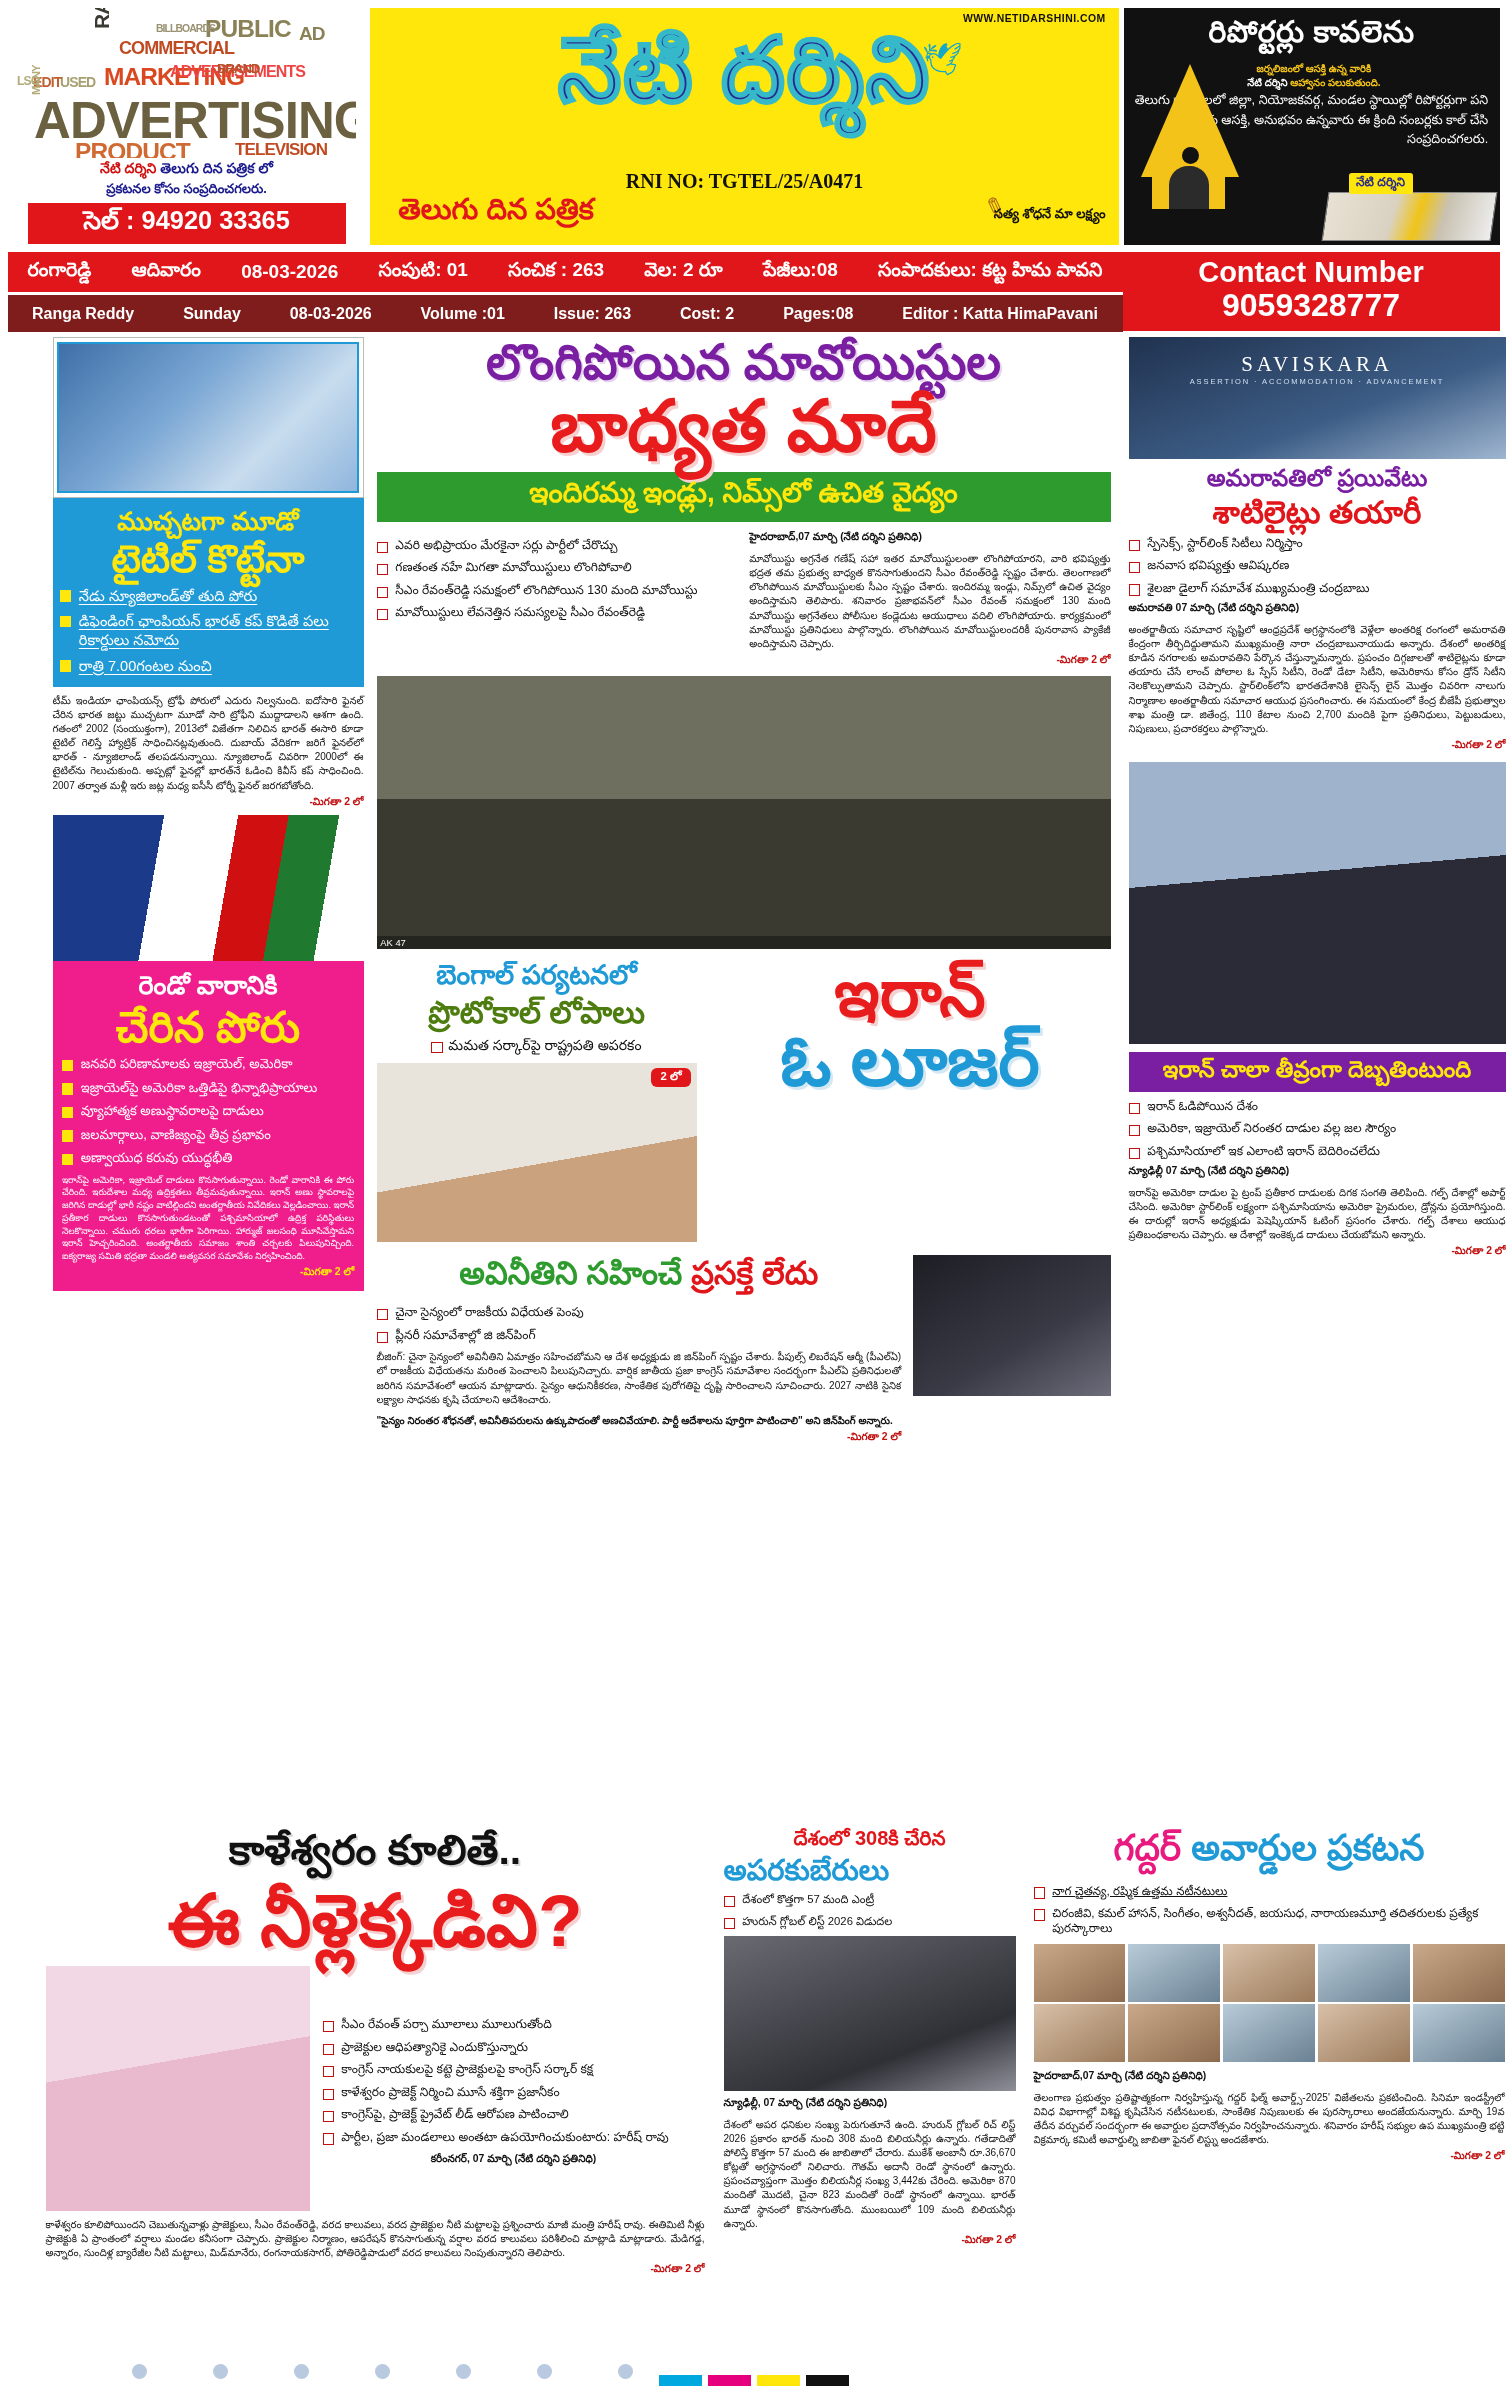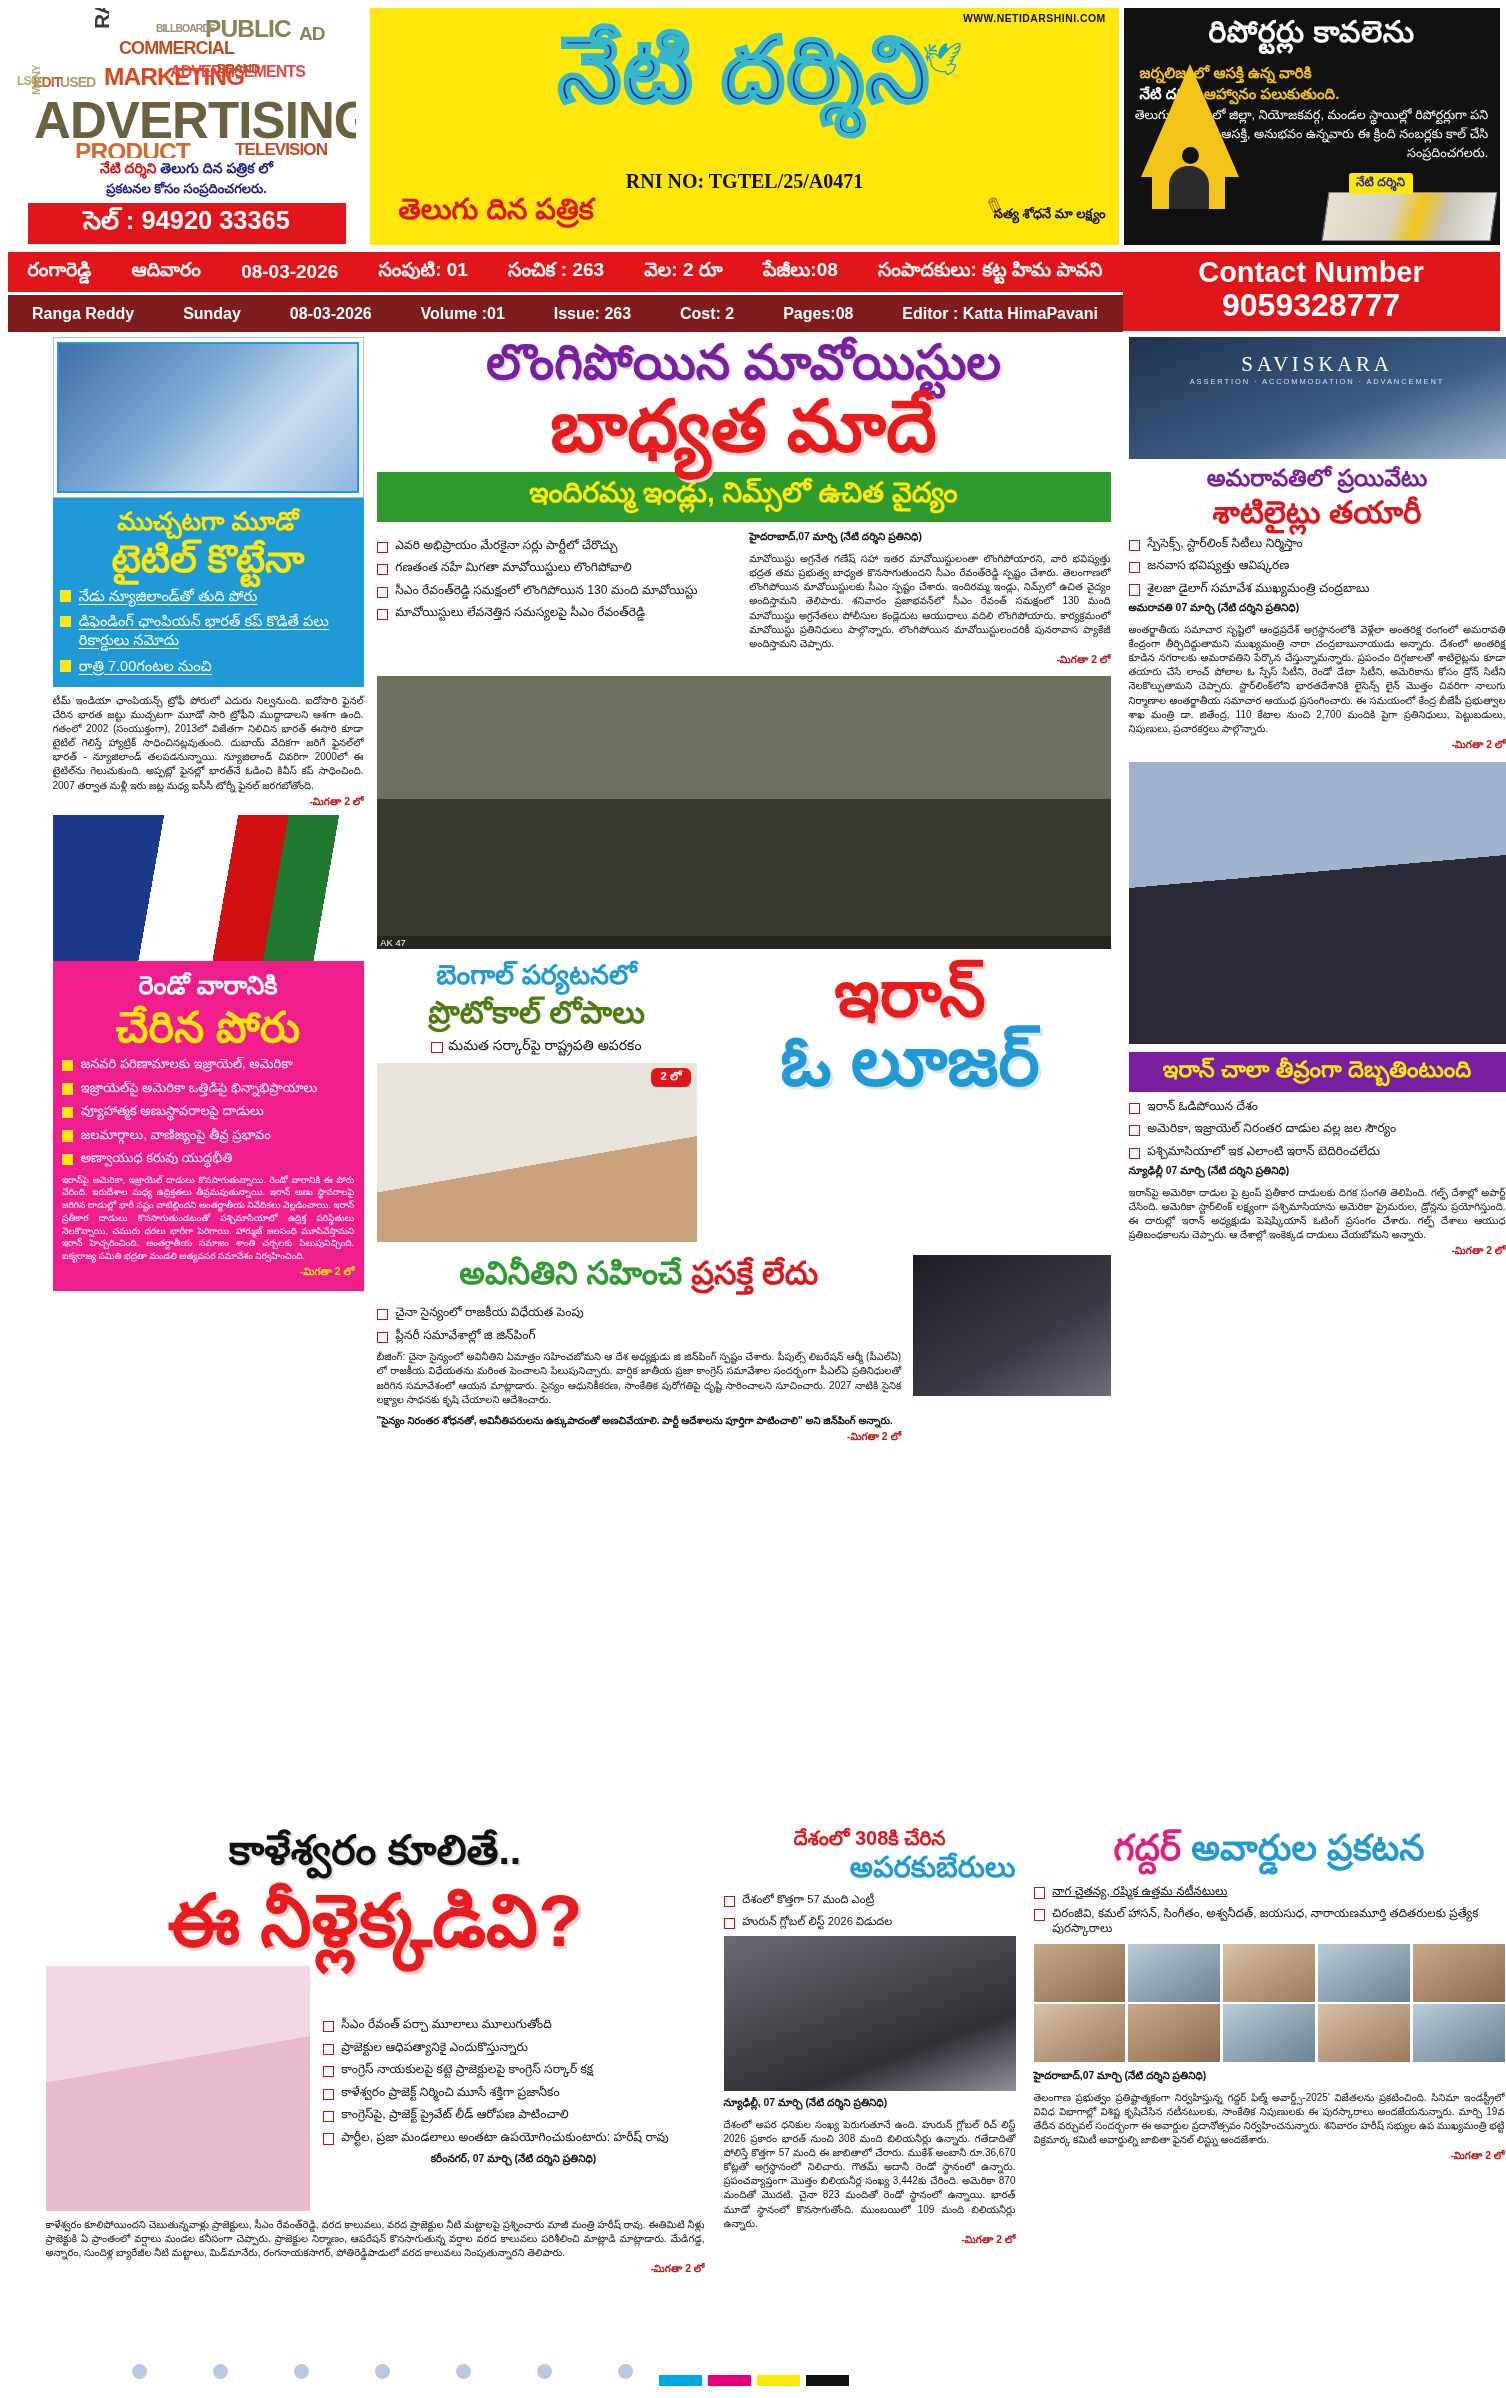--- a/index.html
+++ b/index.html
@@ -56,21 +56,21 @@
     text-shadow: 0 0 0 #2a2a8e;
   }
   .mh-dove { position:absolute; right:156px; top:32px; font-size:32px; color:#16a8c8; }
   .mh-rni { position:absolute; left:0; right:0; top:162px; text-align:center; font-family:"Liberation Serif", serif; font-weight:bold; font-size:20px; color:#111; }
   .mh-sub { position:absolute; left:28px; top:185px; font-size:29px; color:#e0161b; font-weight:bold; }
   .mh-motto { position:absolute; right:13px; top:198px; font-size:13px; color:#111; font-weight:bold;}
   .mh-pen { position:absolute; right:113px; top:185px; font-size:26px; color:#b06a18; transform:rotate(20deg); }
 
   .mh-right { width:377px; background:#111; position:relative; overflow:hidden; border-left:1.9px solid #fff; }
   .adr-title { text-align:center; color:#fff; font-weight:bold; font-size:30px; padding-top:7.5px; letter-spacing:0.5px; }
-  .adr-l1 { text-align:left; color:#f3c319; font-size:15px; font-weight:bold; padding:5.6px 11.3px 0 0; line-height:1.45;margin-left:16px;}
+  .adr-l1 { text-align:center; color:#f3c319; font-size:10px; font-weight:bold; padding:5.6px 11.3px 0 0; line-height:1.45;margin-left:16px;}
   .adr-l1 .w { color:#fff; }
   .adr-body { text-align:right; color:#fff; font-size:12.7px; padding:0.9px 11.3px 0 0; line-height:1.5;}
   .pen-shape {
     position:absolute; left:17px; top:56px; width:0; height:0;
     border-left:49px solid transparent; border-right:49px solid transparent;
     border-bottom:113px solid #f3c319;
   }
   .pen-dot { position:absolute; left:58px; top:139px; width:17px; height:17px; background:#111; border-radius:50%; }
   .pen-body { position:absolute; left:28px; top:158px; width:73px; height:43px; background:#f3c319; }
   .pen-silh { position:absolute; left:45px; top:158px; width:40px; height:43px; background:#2b2b2b; border-radius:19px 19px 0 0; }
@@ -163,21 +163,21 @@
   
   .bot { position:absolute; left:7.5px; top:1827px; width:1492px; }
   .bot-left { position:absolute; left:38px; width:659px; }
   .bot-mid  { position:absolute; left:716px; width:292px; }
   .bot-right{ position:absolute; left:1026px; width:471px; }
 
   .kal .k1 { text-align:center; font-size:41px; font-weight:bold; color:#111; text-shadow:1.9px 1.9px 0 #d8d8d8;}
   .kal .k2 { text-align:center; font-size:73px; font-weight:bold; color:#e81c1c; line-height:1.0; text-shadow:2.8px 2.8px 0 #f5d0d0;}
 
   .apar .a1 { text-align:center; font-size:20px; font-weight:bold; color:#e0161b; }
-  .apar .a2 { text-align:right; font-size:29px; font-weight:bold; color:#1f9ad6; line-height:1.05;font-family:Liberation Mono, monospace;}
+  .apar .a2 { text-align:left; font-size:29px; font-weight:bold; color:#1f9ad6; line-height:1.05;}
   .apar .bul { font-size:11.3px; }
   .apar .sq { border:1.9px solid #c01010; background:#fff; }
 
   .gaddar .g1 { text-align:center; font-size:36px; font-weight:bold; }
   .gaddar .g1 .p { color:#e8197f; } .gaddar .g1 .b { color:#1f9ad6; }
   .gaddar .bul { font-size:11.8px; } .gaddar .sq { border:1.9px solid #c01010; background:#fff; }
 
   .facegrid { display:grid; grid-template-columns:repeat(5,1fr); gap:2.8px; margin-top:7.5px; }
   .face { height:58px; background:linear-gradient(150deg,#caa98a,#8c6a4d); position:relative;}
   .face:nth-child(2n){ background:linear-gradient(150deg,#b8cbd8,#6b8294);}

